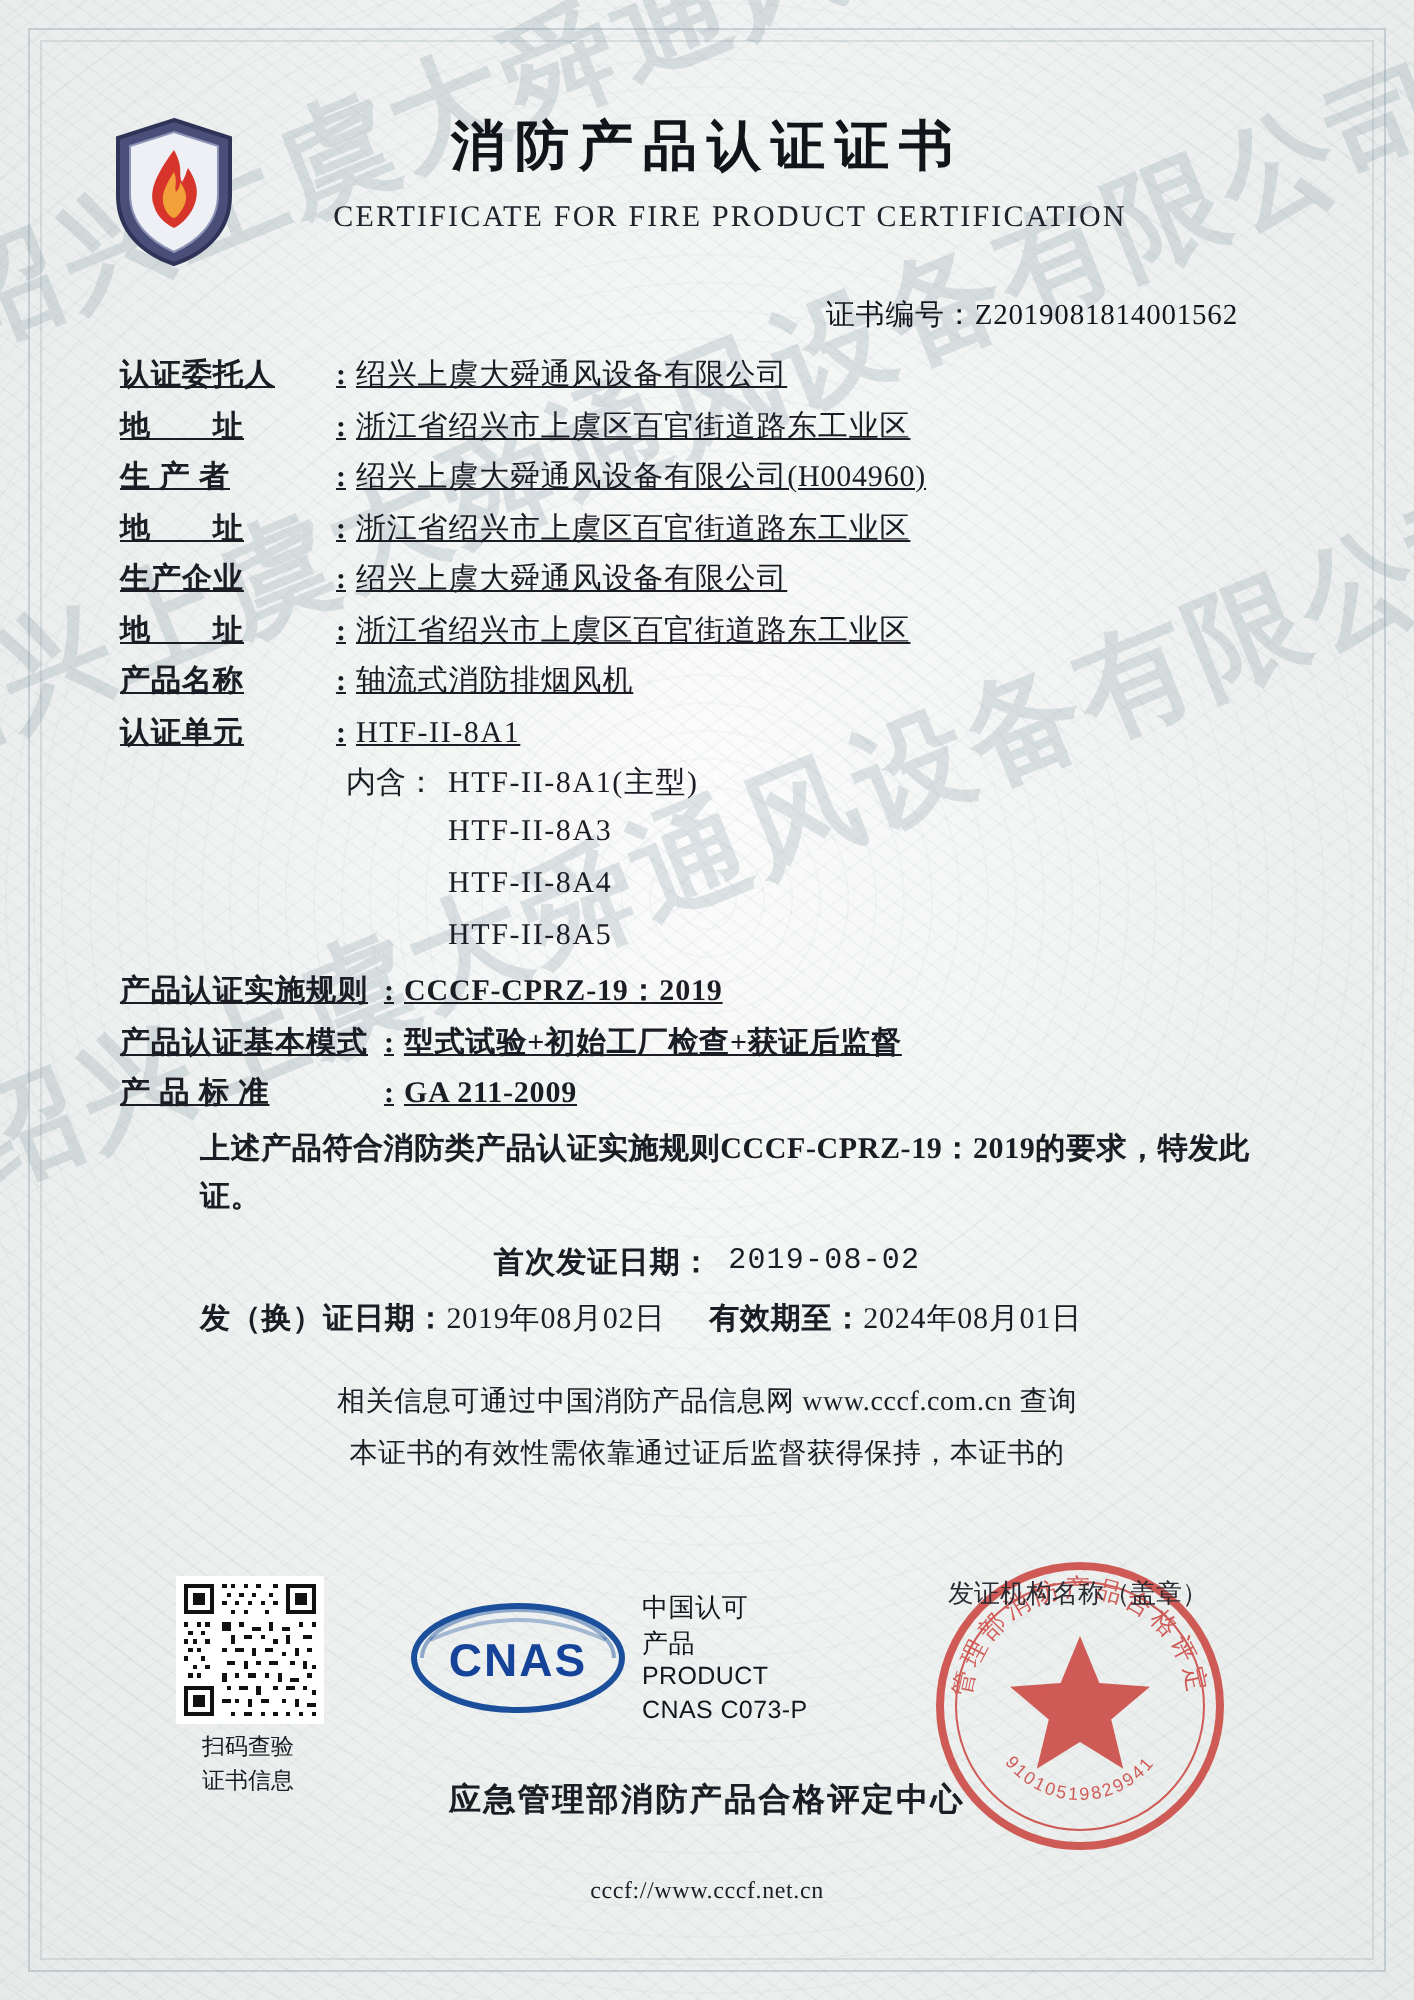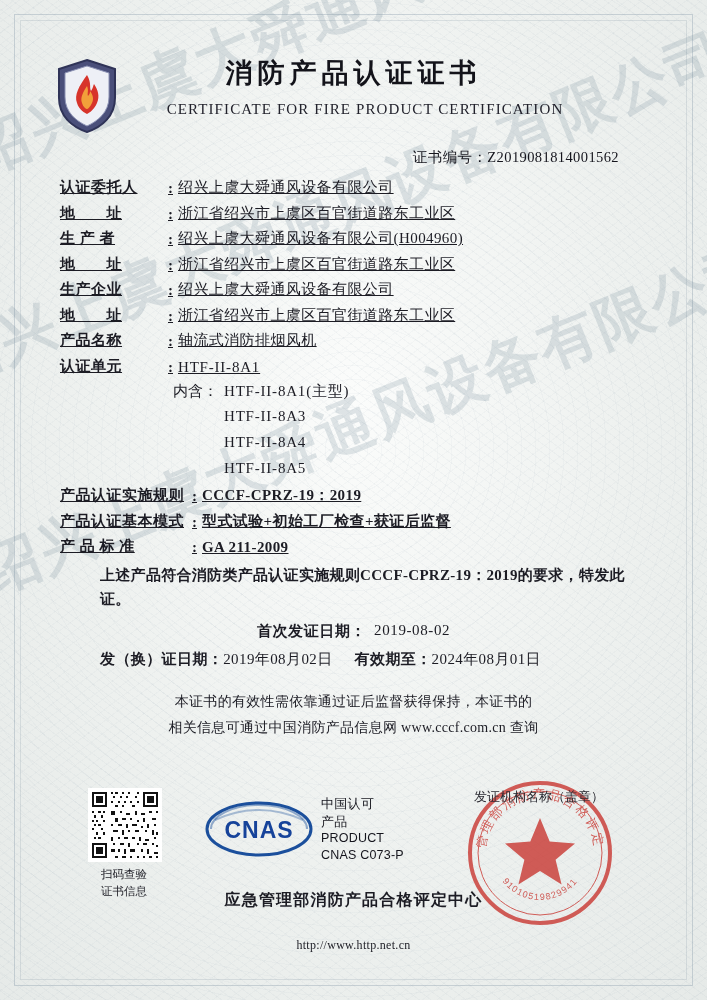--- a/index.html
+++ b/index.html
@@ -164,20 +164,21 @@
     line-height: 1.65;
     margin-top: 4px;
   }
 
   .date-row {
     display: flex;
     justify-content: center;
     font-size: 15px;
     margin-top: 10px;
     letter-spacing: .6px;
+    font-family: Liberation Mono, monospace;
   }
   .date-row .dl { font-weight: bold; }
   .date-row .dv { margin-left: 8px; }
 
   .issue-row {
     display: flex;
     padding-left: 100px;
     font-size: 15px;
     margin-top: 9px;
     letter-spacing: .4px;
@@ -400,22 +401,22 @@
     <div class="issue-row">
       <span class="seg">
         <b>发（换）证日期：</b><span>2019年08月02日</span>
       </span>
       <span class="seg">
         <b>有效期至：</b><span>2024年08月01日</span>
       </span>
     </div>
 
     <div class="notice">
+      <div>相关信息可通过中国消防产品信息网 www.cccf.com.cn 查询</div>
       <div>本证书的有效性需依靠通过证后监督获得保持，本证书的</div>
-      <div>相关信息可通过中国消防产品信息网 www.cccf.com.cn 查询</div>
     </div>
   </div>
 
   <div class="qr">
     <svg class="qr-canvas" viewBox="0 0 33 33" shape-rendering="crispEdges">
       <rect width="33" height="33" fill="#ffffff"></rect>
       <g fill="#111111">
         <rect x="1" y="1" width="7" height="1"></rect>
           <rect x="1" y="7" width="7" height="1"></rect>
         <rect x="1" y="1" width="1" height="7"></rect>
@@ -557,14 +558,14 @@
         <textPath href="#sealTop" startOffset="50%" text-anchor="middle">应急管理部消防产品合格评定中心</textPath>
       </text>
       <text font-family="Liberation Sans, sans-serif" font-size="9" fill="#c8322c" letter-spacing="1.2">
         <textPath href="#sealBottom" startOffset="50%" text-anchor="middle">91010519829941</textPath>
       </text>
     </g>
   </svg>
   <div style="position:absolute; right:88px; top:788px; width:160px; text-align:center; font-size:13px; color:#2a2a32;">发证机构名称（盖章）</div>
 
   <div class="org">应急管理部消防产品合格评定中心</div>
-  <div class="site">http://www.http.net.cn</div>
+  <div class="site">cccf://www.cccf.net.cn</div>
 </div>
 
 </body></html>

